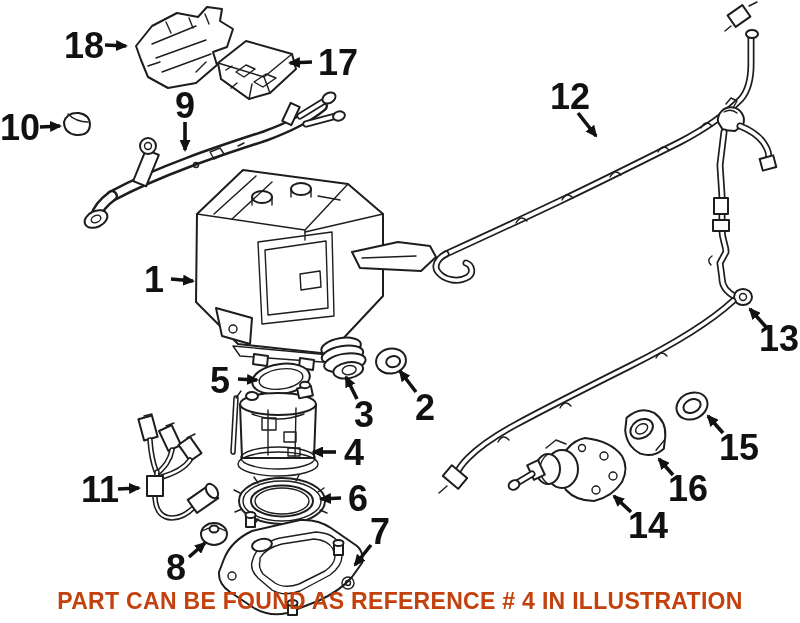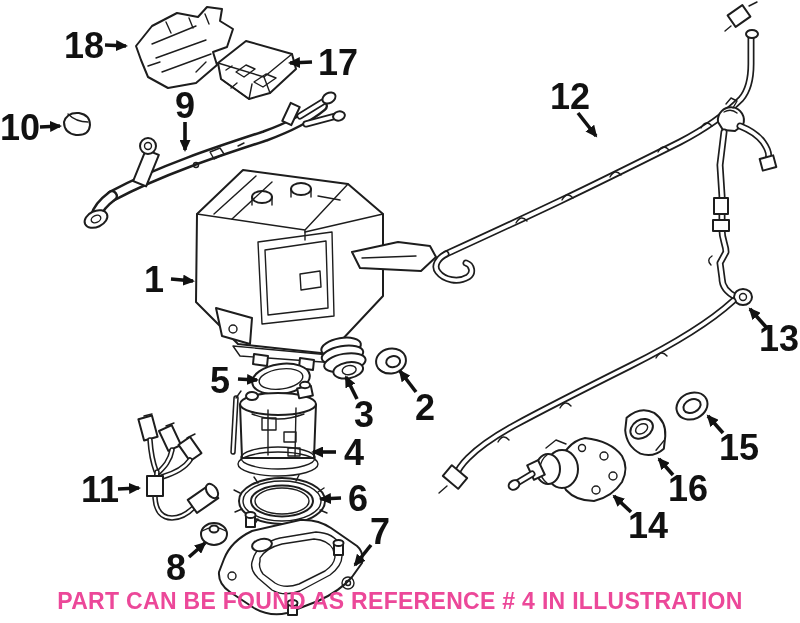--- a/index.html
+++ b/index.html
@@ -10,21 +10,21 @@
   .wf{fill:#ffffff;stroke:#1d1d1d;stroke-width:2;stroke-linejoin:round;}
   .tube-o{fill:none;stroke:#1d1d1d;stroke-width:7;stroke-linecap:round;stroke-linejoin:round;}
   .tube-i{fill:none;stroke:#ffffff;stroke-width:3.6;stroke-linecap:round;stroke-linejoin:round;}
   .tubeB-o{fill:none;stroke:#1d1d1d;stroke-width:12;stroke-linecap:round;stroke-linejoin:round;}
   .tubeB-i{fill:none;stroke:#ffffff;stroke-width:7;stroke-linecap:round;stroke-linejoin:round;}
   .wire-o{fill:none;stroke:#1d1d1d;stroke-width:5.5;stroke-linecap:round;}
   .wire-i{fill:none;stroke:#ffffff;stroke-width:2.4;stroke-linecap:round;}
   .callout-line{stroke:#111;stroke-width:3.6;}
   .callout-num{font-family:"Liberation Sans",sans-serif;font-size:36px;font-weight:bold;fill:#111;}
   .footer-text{position:absolute;left:0;top:588px;width:100%;text-align:center;
-               font-weight:bold;font-size:23px;letter-spacing:.3px;color:#ec4899;}
+               font-weight:bold;font-size:23px;letter-spacing:.3px;color:#c2410c;}
 </style>
 </head>
 <body>
 
 <div class="stage">
 <svg width="800" height="623" viewBox="0 0 800 623">
   <defs>
     <marker id="ah" markerWidth="13" markerHeight="11" refX="10" refY="5.5" orient="auto" markerUnits="userSpaceOnUse">
       <path d="M0,0 L12,5.5 L0,11 Z" fill="#111"></path>
     </marker>

